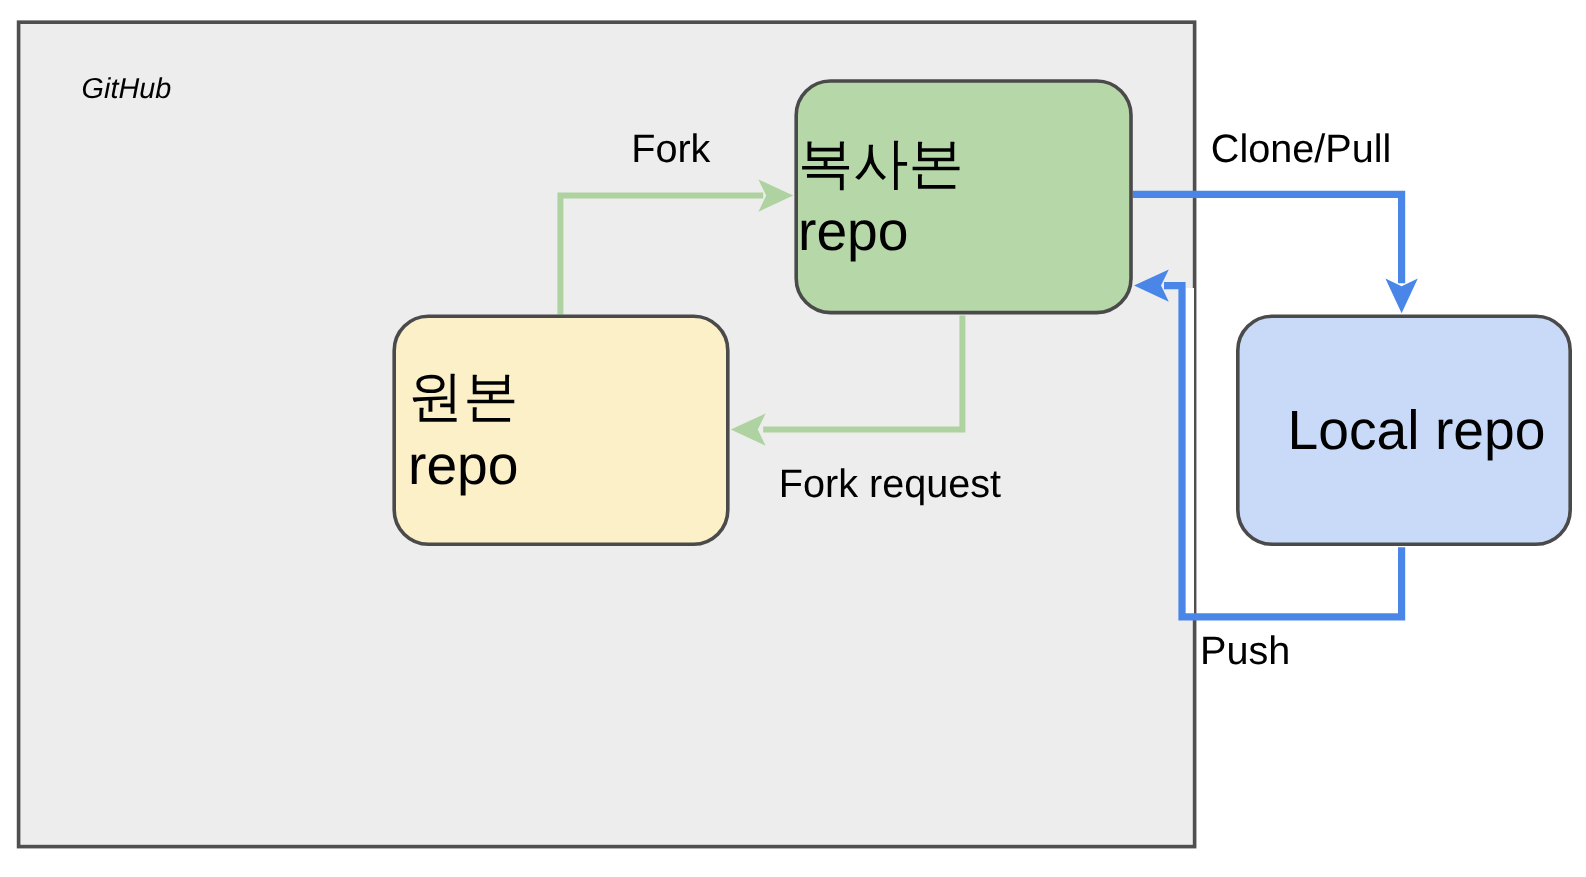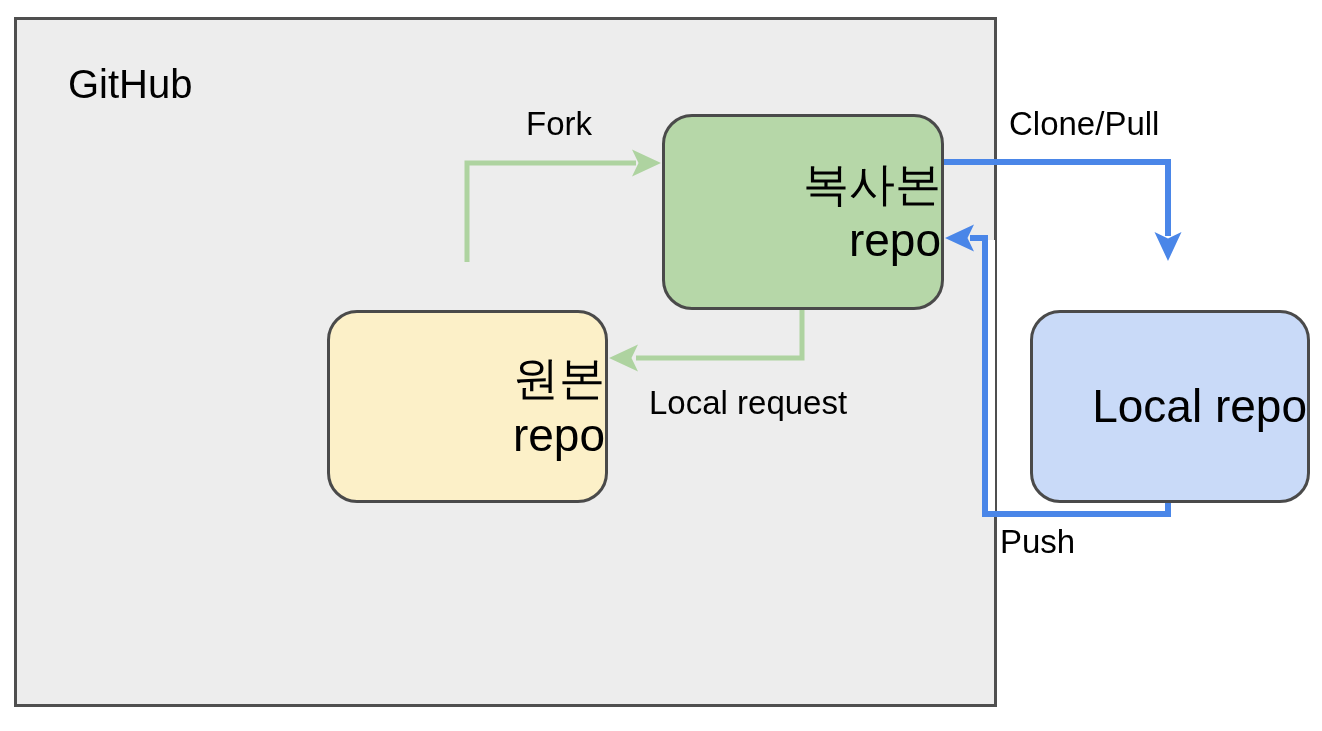--- a/index.html
+++ b/index.html
@@ -16,39 +16,39 @@
     position: absolute;
     left: 14px; top: 17px;
     width: 983px; height: 690px;
     box-sizing: border-box;
     background: var(--container-fill, #ededed);
     border: 3px solid var(--container-border, #4f4f4f);
   }
   .github-label {
     position: absolute;
     left: 68px; top: 62px;
-    font-size: 40px;
+    font-size: 24px;
     line-height: 1.1;
+    font-style: italic;
   }
   .node {
     position: absolute;
     box-sizing: border-box;
     border: 3px solid var(--node-border, #4a4a4a);
     border-radius: 30px;
     display: flex;
     flex-direction: column;
-    align-items: flex-end;
+    align-items: flex-start;
     justify-content: center;
     font-size: 46px;
     line-height: 1.22;
     text-align: center;
-    margin-top: 48px;
   }
   .node-copy     { left: 662px;  top: 66px;  width: 282px; height: 196px; background: var(--copy-fill, #b6d7a8); }
-  .node-original { left: 327px;  top: 262px; width: 281px; height: 193px; background: var(--original-fill, #fcf0c8); }
+  .node-original { left: 327px;  top: 262px; width: 281px; height: 193px; background: var(--original-fill, #fcf0c8); padding-left: 10px; }
   .node-local    { left: 1030px; top: 262px; width: 280px; height: 193px; background: var(--local-fill, #c9daf8); padding-left: 40px; }
   .edge-label {
     position: absolute;
     font-size: 33px;
     line-height: 1.1;
     white-space: nowrap;
   }
   .label-fork         { left: 526px;  top: 106px; }
   .label-clone-pull   { left: 1009px;  top: 106px; }
   .label-pull-request { left: 649px;  top: 385px; }
@@ -106,16 +106,16 @@
     <span>원본</span>
     <span>repo</span>
   </div>
 
   <div class="node node-local">
     <span>Local repo</span>
   </div>
 
   <div class="edge-label label-fork">Fork</div>
   <div class="edge-label label-clone-pull">Clone/Pull</div>
-  <div class="edge-label label-pull-request">Local request</div>
+  <div class="edge-label label-pull-request">Fork request</div>
   <div class="edge-label label-push">Push</div>
 
 </div>
 
 </body></html>

